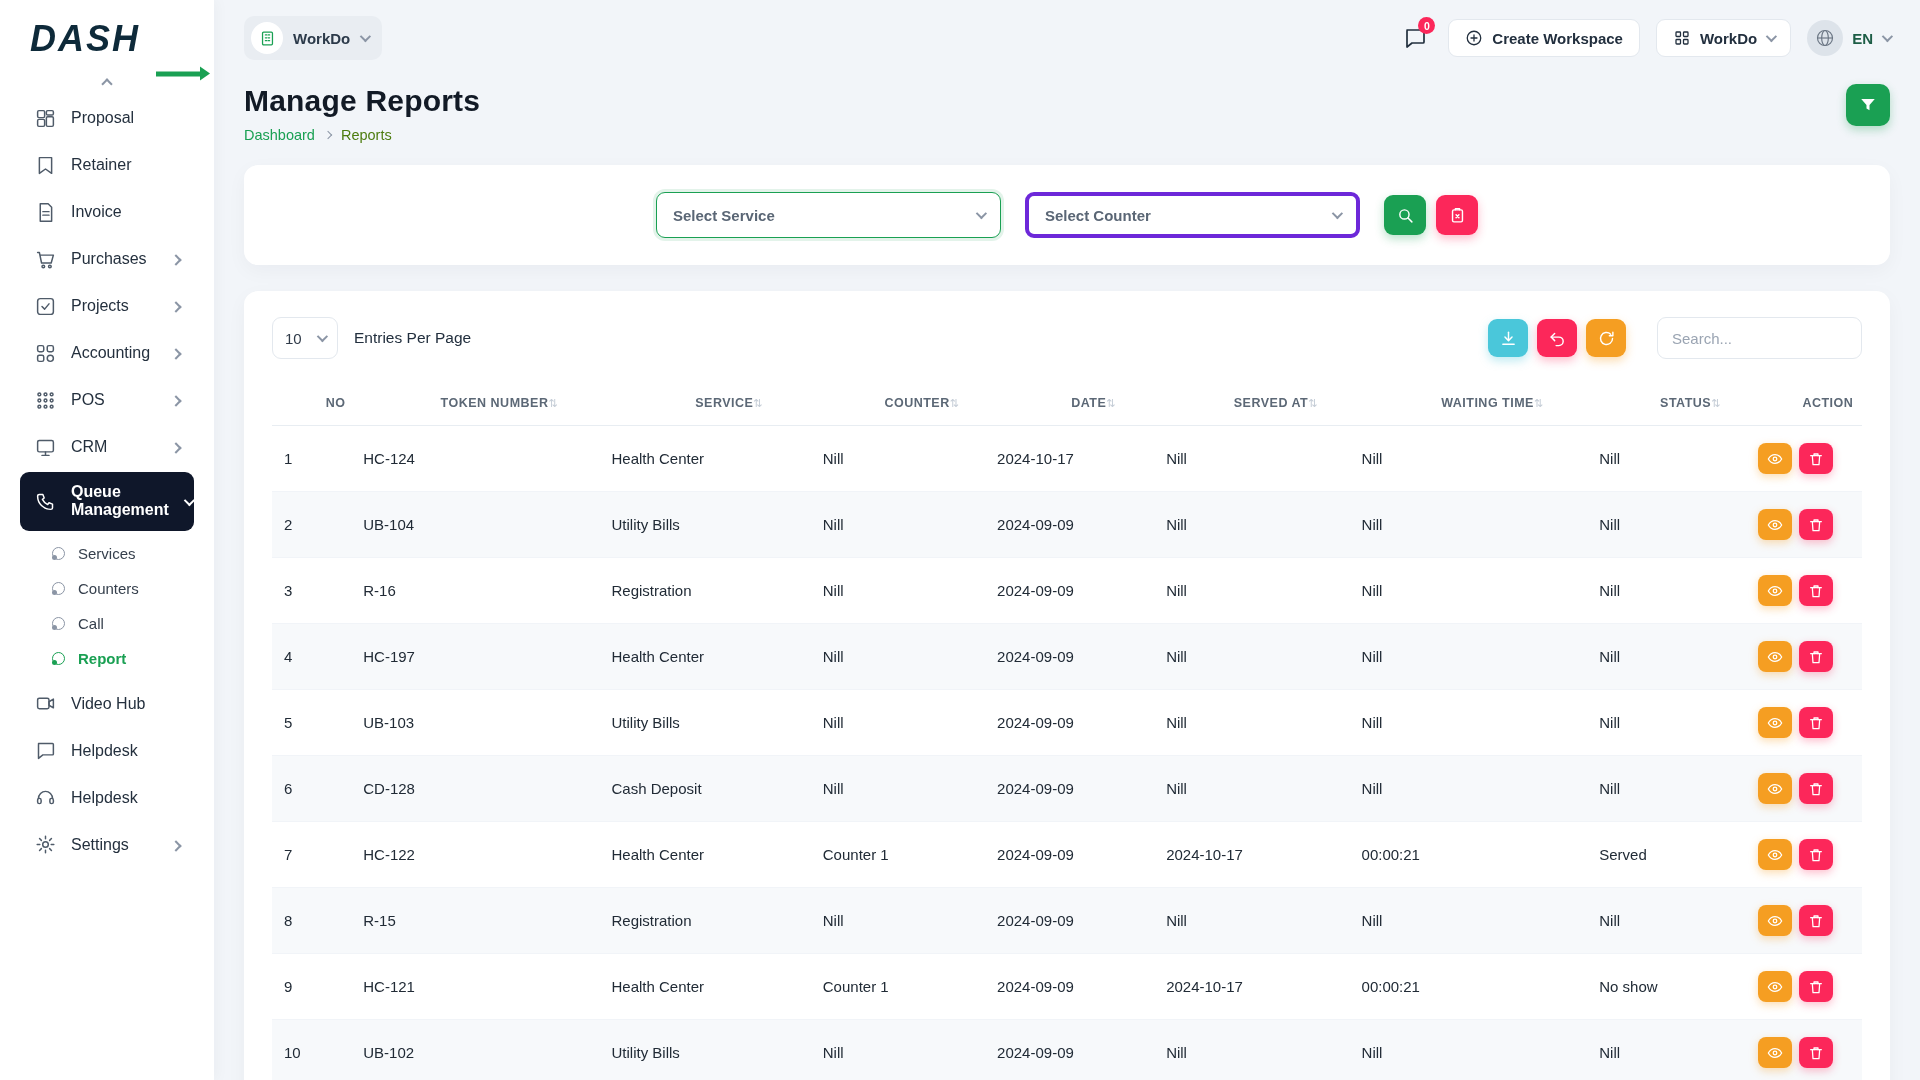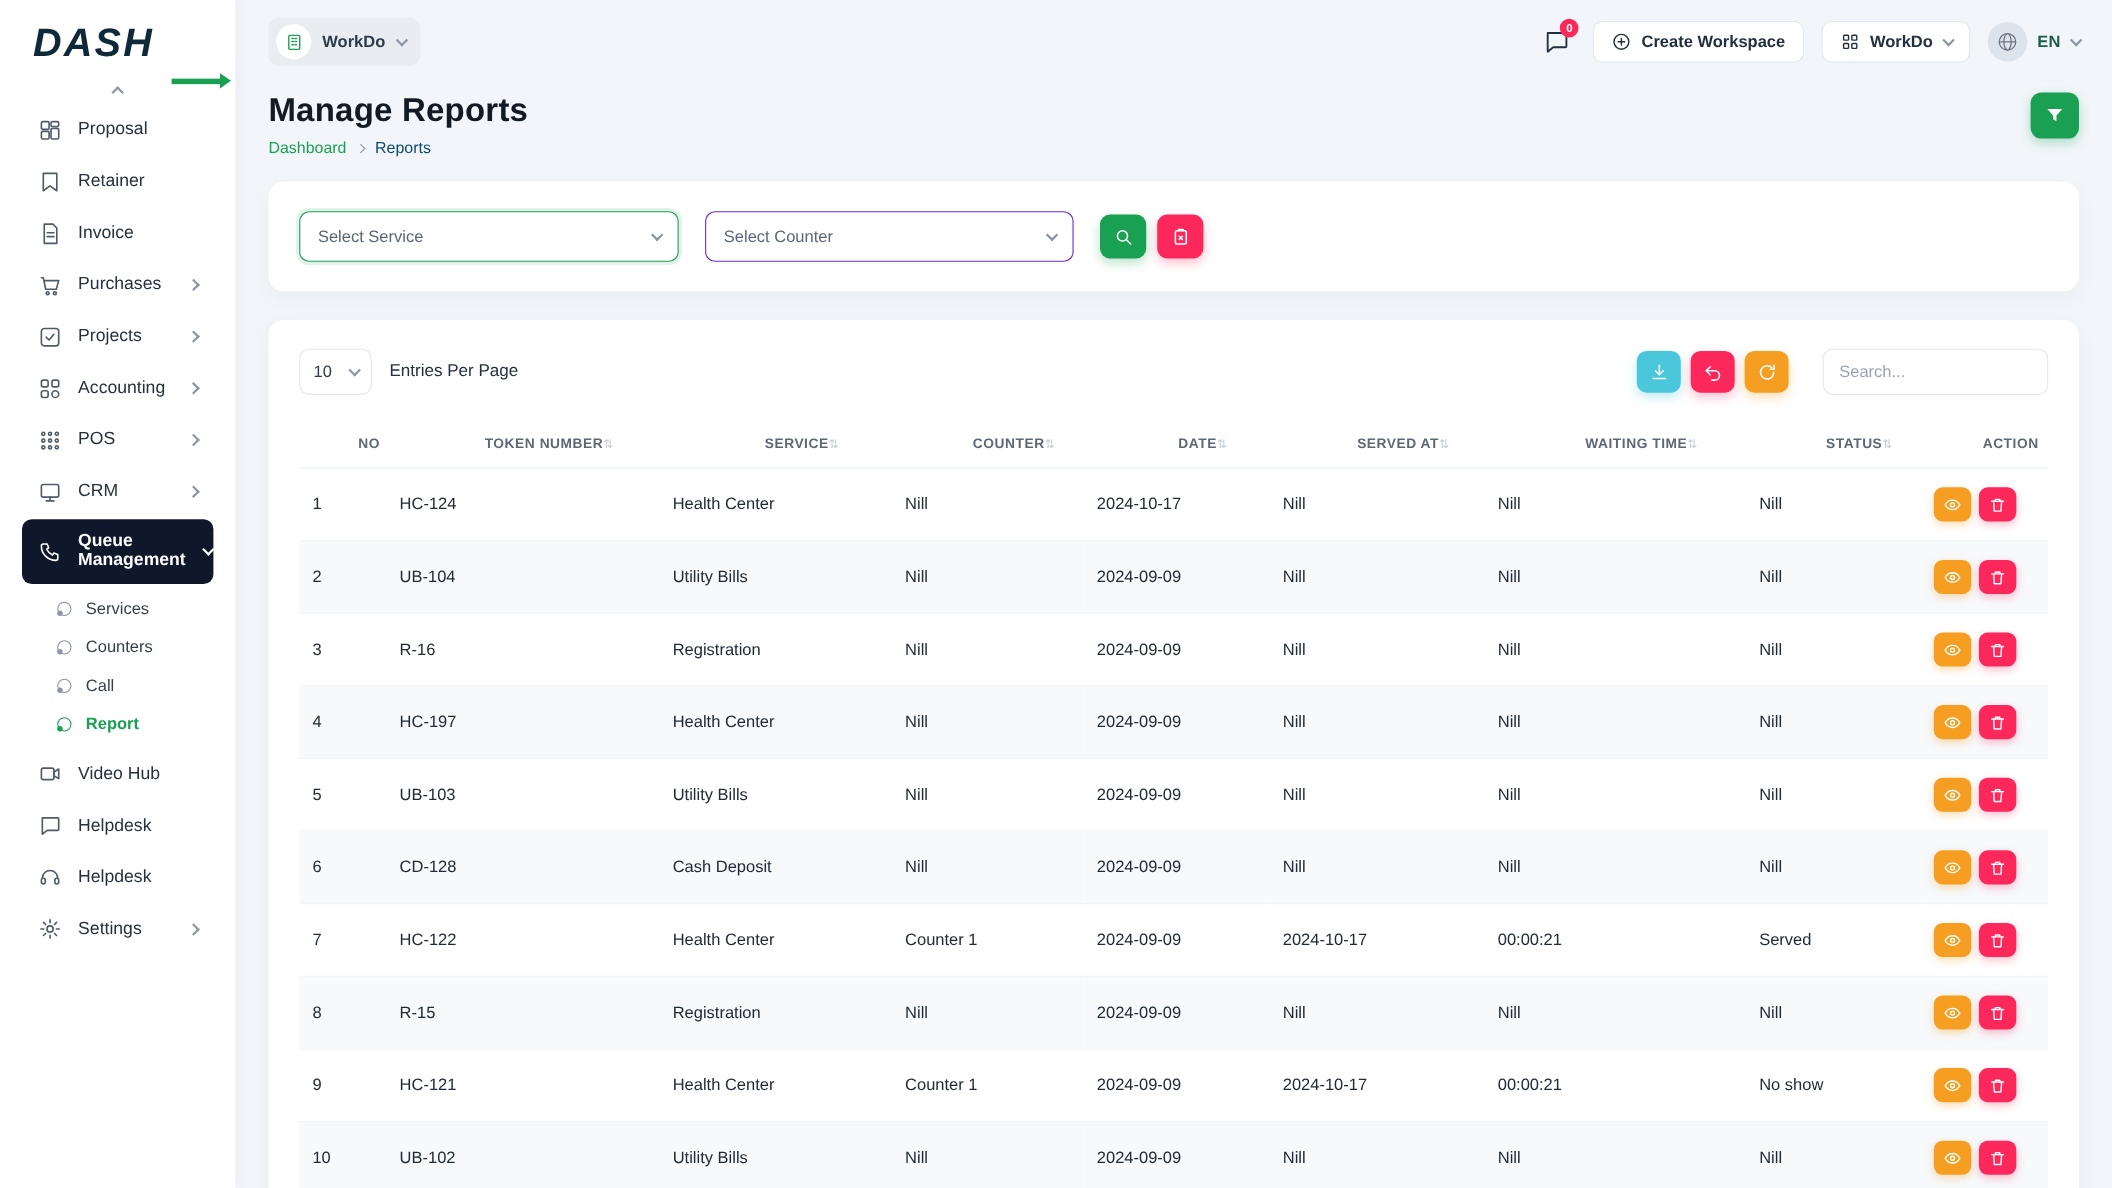--- a/index.html
+++ b/index.html
@@ -56,27 +56,27 @@
   .globe-circle { width:36px; height:36px; border-radius:50%; background:#dde3ea; display:flex; align-items:center; justify-content:center; }
   .globe-circle svg { width:20px; height:20px; stroke:#6b7684; fill:none; stroke-width:1.4; }
   .lang-code { font-size:15px; font-weight:700; color:#1d5d46; }
 
   
   .page-head { display:flex; justify-content:space-between; align-items:flex-start; margin-top:8px; flex-shrink:0; }
   .page-title { font-size:30px; font-weight:700; color:#121a26; letter-spacing:.2px; }
   .breadcrumb { display:flex; align-items:center; gap:10px; margin-top:9px; font-size:14.5px; }
   .bc-home { color:#1aa053; cursor:pointer; }
   .breadcrumb .chev { width:6px; height:6px; border-width:1.6px; }
-  .bc-cur { color:#0c4a6e; }
+  .bc-cur { color:#4d7c0f; }
   .filter-toggle { width:44px; height:42px; border:none; border-radius:10px; background:#1aa053; display:flex; align-items:center; justify-content:center; cursor:pointer; box-shadow:0 4px 10px rgba(26,160,83,.3); }
   .filter-toggle svg { width:18px; height:18px; fill:#fff; }
 
   
-  .filter-card { background:#fff; border-radius:14px; margin-top:22px; padding:27px 28px; display:flex; justify-content:flex-start; align-items:center; gap:24px; box-shadow:0 6px 20px rgba(15,23,42,.04); flex-shrink:0; }
-  .select-box { height:46px; border:1px solid #6d28d9; border-radius:9px; background:#fff; display:flex; align-items:center; justify-content:space-between; padding:0 16px; font-size:15px; color:#5a6675; cursor:pointer; }
+  .filter-card { background:#fff; border-radius:14px; margin-top:22px; padding:27px 28px; display:flex; justify-content:center; align-items:center; gap:24px; box-shadow:0 6px 20px rgba(15,23,42,.04); flex-shrink:0;font-weight:bold; }
+  .select-box { height:46px; border:4px solid #6d28d9; border-radius:9px; background:#fff; display:flex; align-items:center; justify-content:space-between; padding:0 16px; font-size:15px; color:#5a6675; cursor:pointer; }
   .select-box.focus { border:1px solid #1aa053; box-shadow:0 0 0 3px rgba(26,160,83,.12); }
   .sel-service { width:345px; }
   .sel-counter { width:335px; }
   .sq-btn { width:42px; height:40px; border:none; border-radius:9px; display:flex; align-items:center; justify-content:center; cursor:pointer; flex-shrink:0; }
   .sq-btn svg { width:17px; height:17px; stroke:#fff; fill:none; stroke-width:2; stroke-linecap:round; stroke-linejoin:round; }
   .sq-btn.green { background:#1aa053; box-shadow:0 4px 10px rgba(26,160,83,.3); }
   .sq-btn.pink { background:#fc275a; box-shadow:0 4px 10px rgba(252,39,90,.3); margin-left:-14px; }
 
   
   .table-card { background:#fff; border-radius:14px; margin-top:26px; padding:26px 28px 24px; flex:1; box-shadow:0 6px 20px rgba(15,23,42,.04); display:flex; flex-direction:column; }

